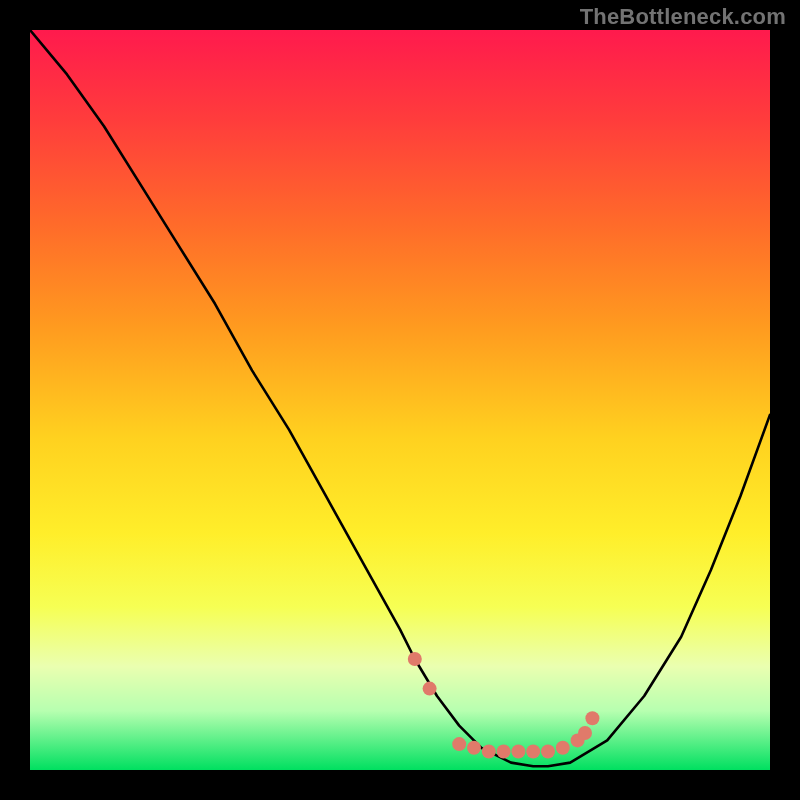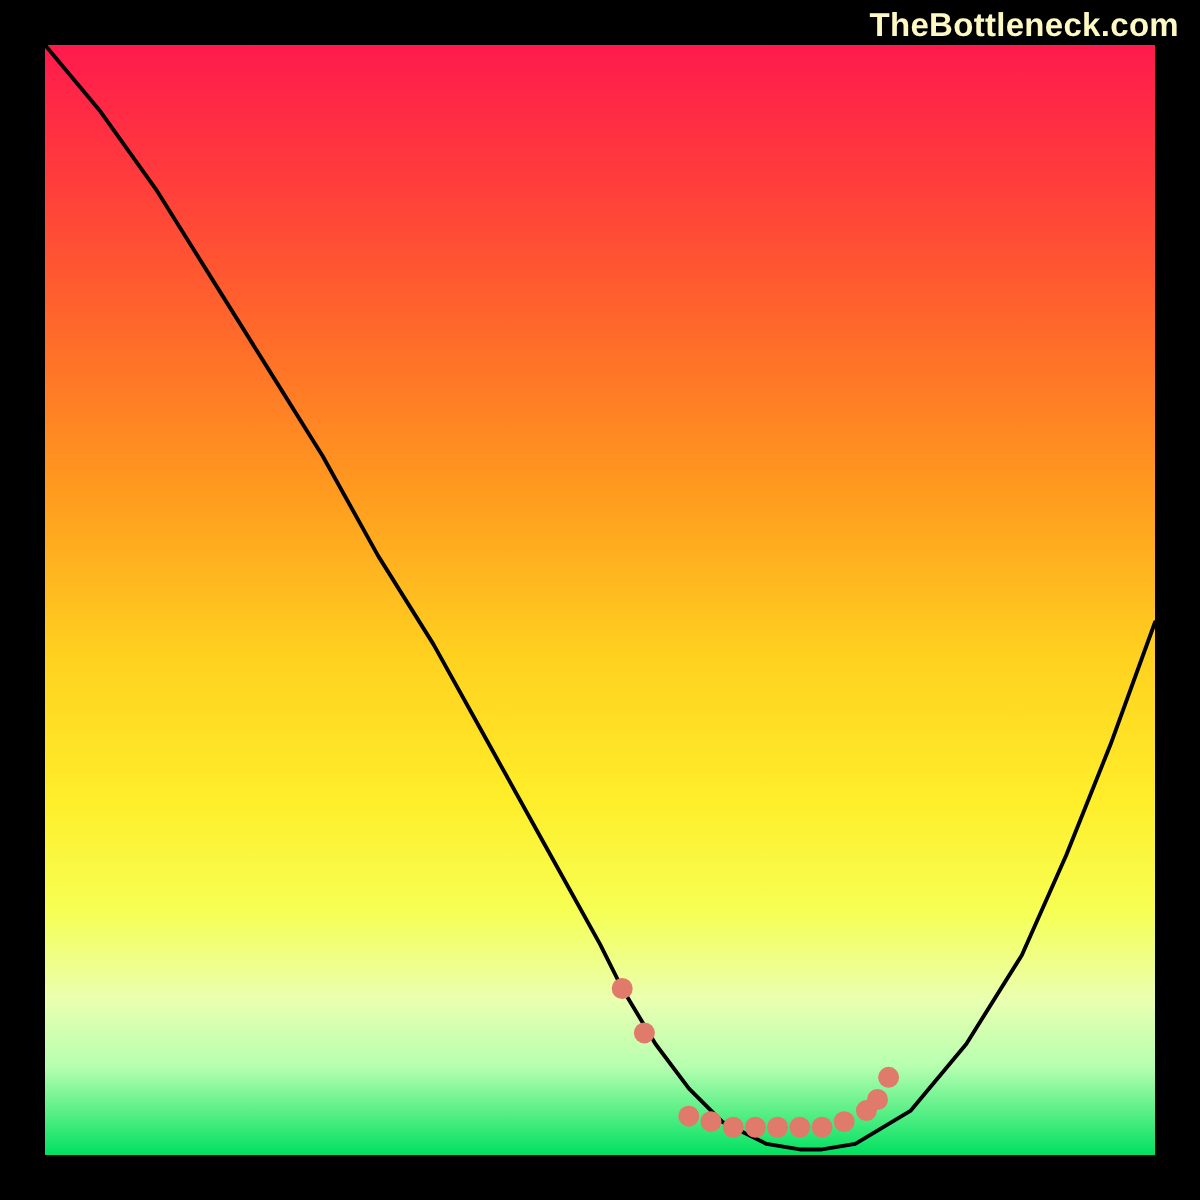--- a/index.html
+++ b/index.html
@@ -34,21 +34,21 @@
       #f6ff54 78%,
       #eaffb0 86%,
       #b7ffb0 92%,
       #00e060 100%);
   }
   .attribution {
     position: absolute;
     top: 4px;
     right: 14px;
     font: 600 22px Arial, Helvetica, sans-serif;
-    color: #fef9c3;
+    color: #737373;
     letter-spacing: 0.2px;
     user-select: none;
   }
   svg.curve {
     position: absolute;
     left: 0;
     top: 0;
     width: 740px;
     height: 740px;
   }

